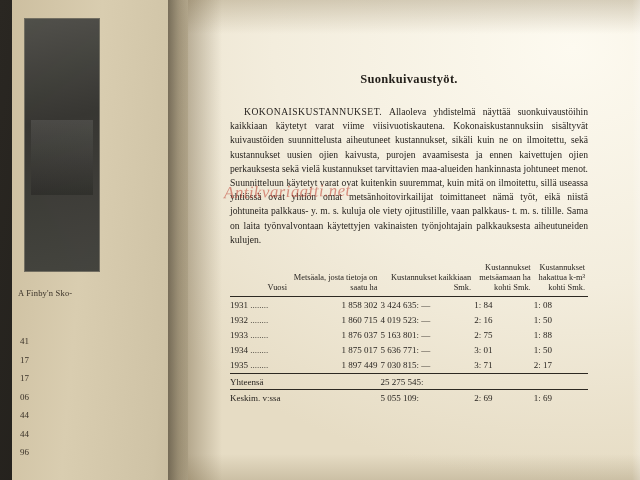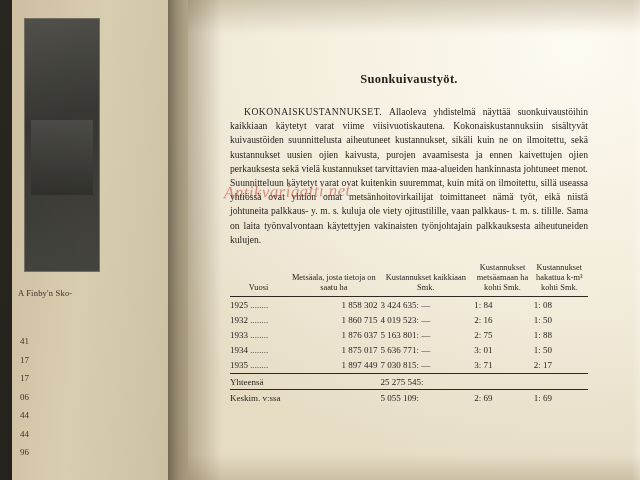--- a/index.html
+++ b/index.html
@@ -154,21 +154,21 @@
     border-collapse: collapse;
     font-size: 9px;
     color: #282420;
   }
   table.data thead th {
     font-weight: normal;
     font-size: 8.4px;
     line-height: 10px;
     vertical-align: bottom;
     padding: 0 3px 3px 0;
-    text-align: center;
+    text-align: right;
   }
   table.data thead tr.rule th {
     padding: 0;
     height: 0;
   }
   .hrule {
     border-top: 1px solid #2d2922;
     height: 0;
     font-size: 0;
     line-height: 0;
@@ -253,21 +253,21 @@
             <th class="c-total">Kustannukset kaikkiaan Smk.</th>
             <th class="c-ha">Kustannukset metsäamaan ha kohti Smk.</th>
             <th class="c-m3">Kustannukset hakattua k-m³ kohti Smk.</th>
           </tr>
           <tr class="rule">
             <th class="hrule" colspan="5"></th>
           </tr>
         </thead>
         <tbody>
           <tr>
-            <td class="c-year">1925  ........</td>
+            <td class="c-year">1931  ........</td>
             <td class="c-area">1 858 302</td>
             <td class="c-total">3 424 635: —</td>
             <td class="c-ha">1: 84</td>
             <td class="c-m3">1: 08</td>
           </tr>
           <tr>
             <td class="c-year">1932  ........</td>
             <td class="c-area">1 860 715</td>
             <td class="c-total">4 019 523: —</td>
             <td class="c-ha">2: 16</td>

